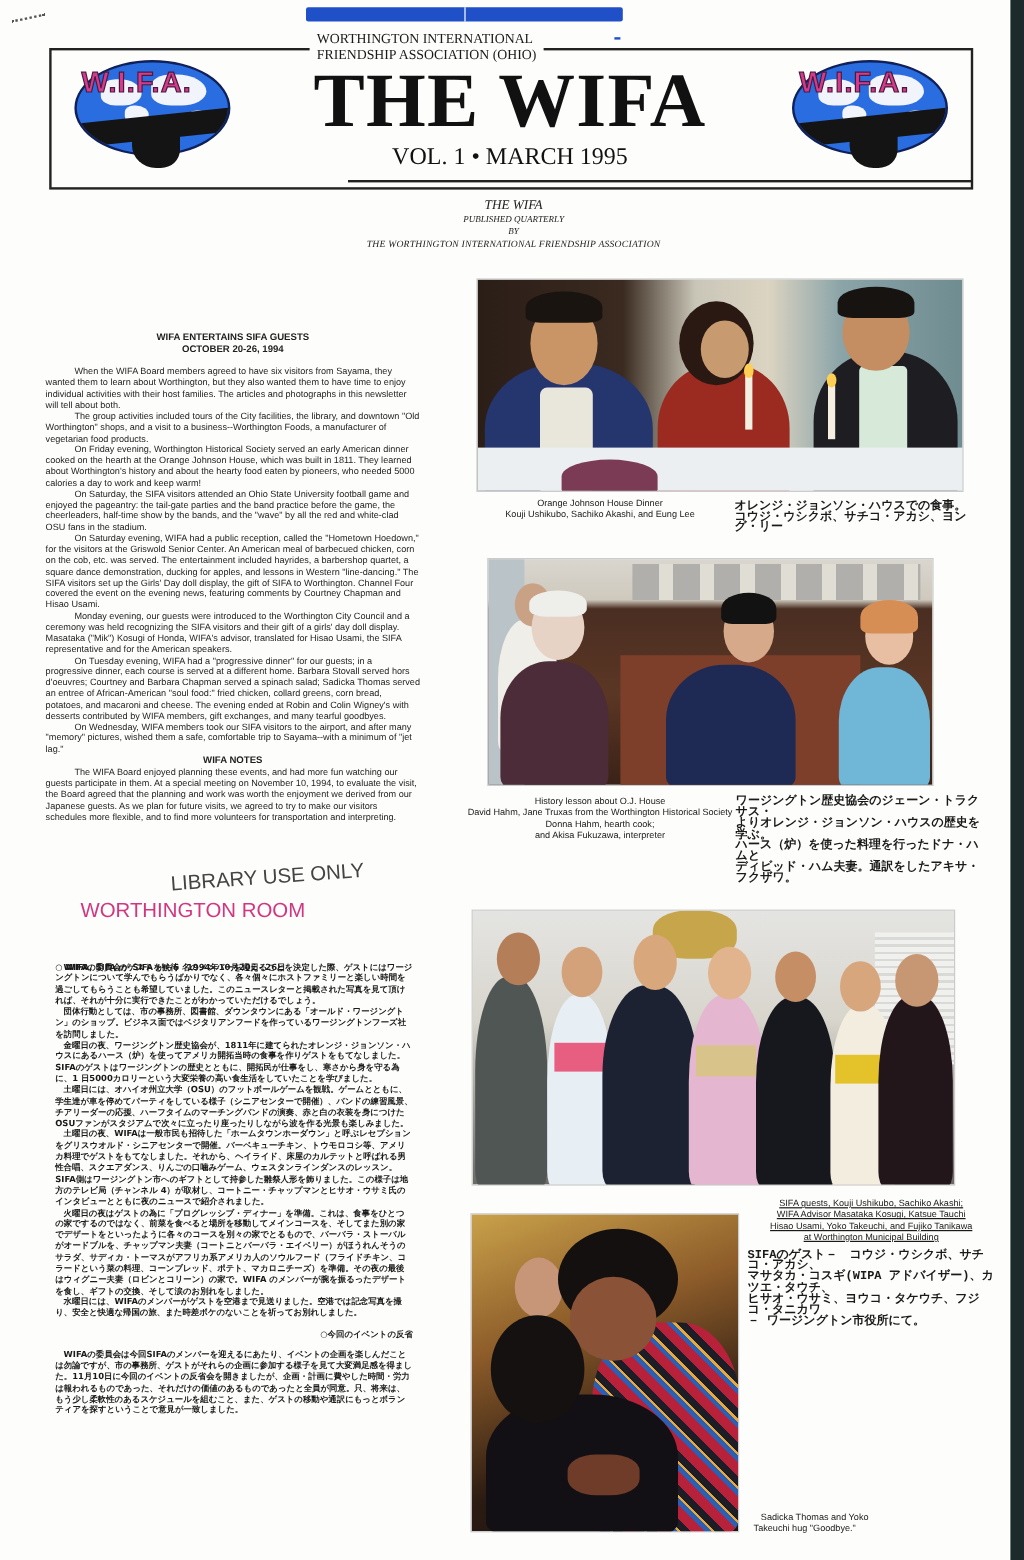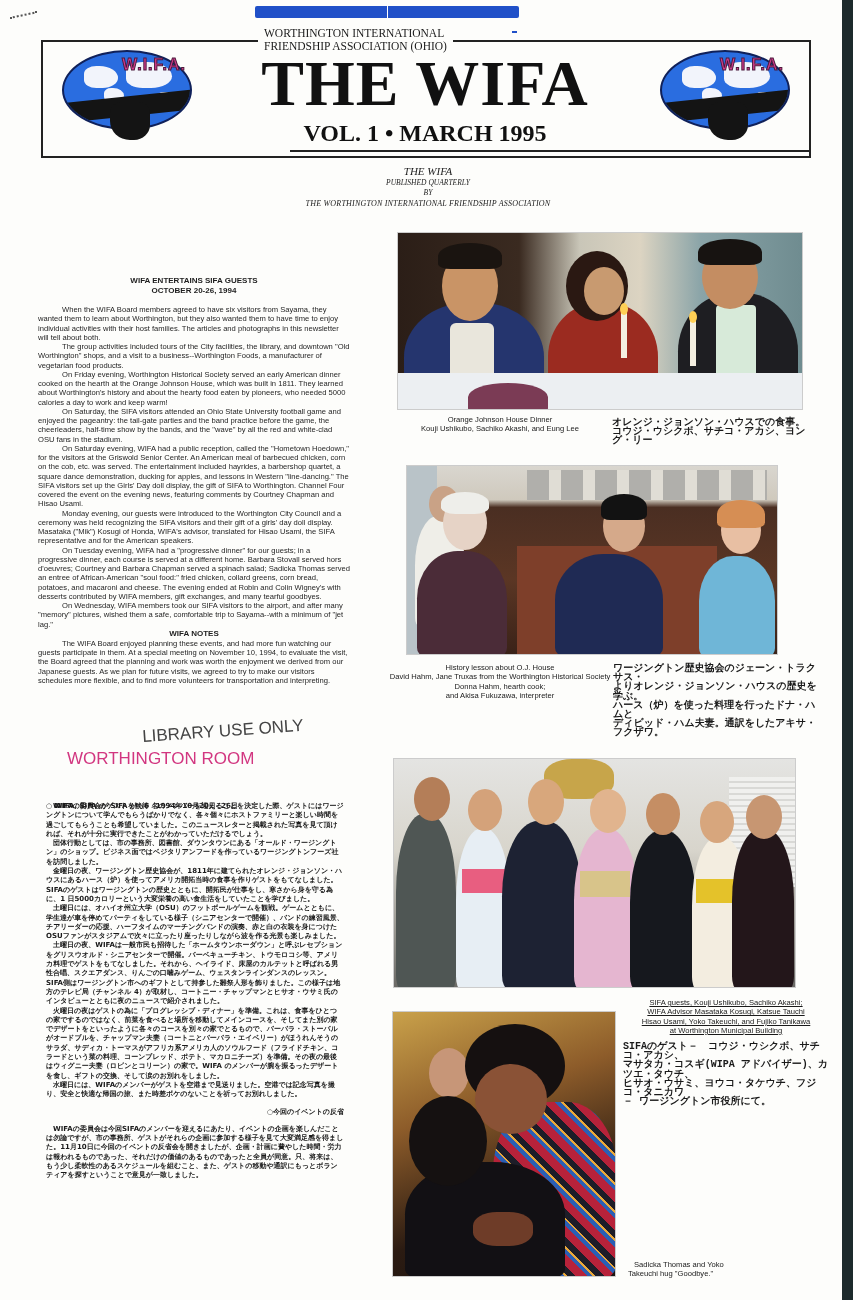--- a/index.html
+++ b/index.html
@@ -9,29 +9,29 @@
   .edge-right { position: absolute; left: 842px; top: 0; width: 11px; height: 1300px; background: #1d2a2c; }
   .edge-left-mark { position: absolute; left: 10px; top: 14px; width: 28px; height: 6px; border-top: 2px dotted #555; transform: rotate(-12deg); }
 
   
   .tape { position: absolute; left: 255px; top: 6px; width: 264px; height: 12px; background: #2050c8; border-radius: 2px; }
   .tape::after { content: ""; position: absolute; left: 132px; top: 0; width: 1px; height: 12px; background: #fff; }
   .tape-dash { position: absolute; top: 31px; width: 5px; height: 2px; background: #2050c8; }
   .masthead { position: absolute; left: 41px; top: 40px; width: 770px; height: 118px; border: 2px solid #222; border-top-width: 2px; }
   .assoc { position: absolute; left: 258px; top: 27px; padding: 0 6px; background: #fdfdfb; font-family: "Liberation Serif", serif; font-size: 11.5px; line-height: 13px; color: #1a1a1a; }
   .title { position: absolute; left: 215px; top: 50px; width: 420px; text-align: center; font-family: "Liberation Serif", serif; font-weight: bold; font-size: 64px; line-height: 68px; letter-spacing: 1px; color: #111; }
-  .volline { position: absolute; left: 290px; top: 120px; width: 270px; text-align: center; font-family: "Liberation Serif", serif; font-weight: bold; font-size: 24px; color: #111; }
+  .volline { position: absolute; left: 290px; top: 120px; width: 270px; text-align: center; font-family: "Liberation Serif", serif; font-weight: normal; font-size: 20px; color: #111; }
   .mast-rule { position: absolute; left: 290px; top: 150px; width: 520px; height: 2px; background: #222; }
 
   .logo { position: absolute; width: 138px; height: 96px; }
   .logo .oval { position: absolute; left: 4px; top: 4px; width: 130px; height: 80px; border-radius: 50%; background: #2a6de0; border: 2px solid #10215a; overflow: hidden; }
   .logo .land { position: absolute; background: #f2f4fb; border-radius: 40% 60% 50% 40%; }
   .logo .arms { position: absolute; left: -6px; top: 44px; width: 146px; height: 20px; background: #141414; transform: skewY(-6deg); border-radius: 4px; }
   .logo .hand { position: absolute; left: 52px; top: 56px; width: 40px; height: 38px; background: #141414; border-radius: 30% 30% 40% 50%; }
-  .logo .letters { position: absolute; left: 10px; top: 10px; width: 118px; text-align: right; font-family: "Liberation Sans", sans-serif; font-weight: bold; font-size: 16px; color: #d43b8e; -webkit-text-stroke: 1px #4a1a3a; letter-spacing: 1px; }
+  .logo .letters { position: absolute; left: 10px; top: 10px; width: 118px; text-align: left; font-family: "Liberation Sans", sans-serif; font-weight: bold; font-size: 24px; color: #d43b8e; -webkit-text-stroke: 1px #4a1a3a; letter-spacing: 1px; }
 
   
   .pubinfo { position: absolute; left: 258px; top: 165px; width: 340px; text-align: center; font-family: "Liberation Serif", serif; font-style: italic; color: #222; }
   .pubinfo .l1 { font-size: 11px; line-height: 13px; }
   .pubinfo .l2 { font-size: 7.5px; line-height: 10px; }
   .pubinfo .l4 { font-size: 8px; line-height: 11px; letter-spacing: 0.2px; }
 
   
   .article-en { position: absolute; left: 38px; top: 276px; width: 312px; font-size: 7.6px; line-height: 9.25px; color: #1e1e1e; }
   .article-en h2 { font-size: 8px; font-weight: bold; text-align: center; line-height: 10px; }

